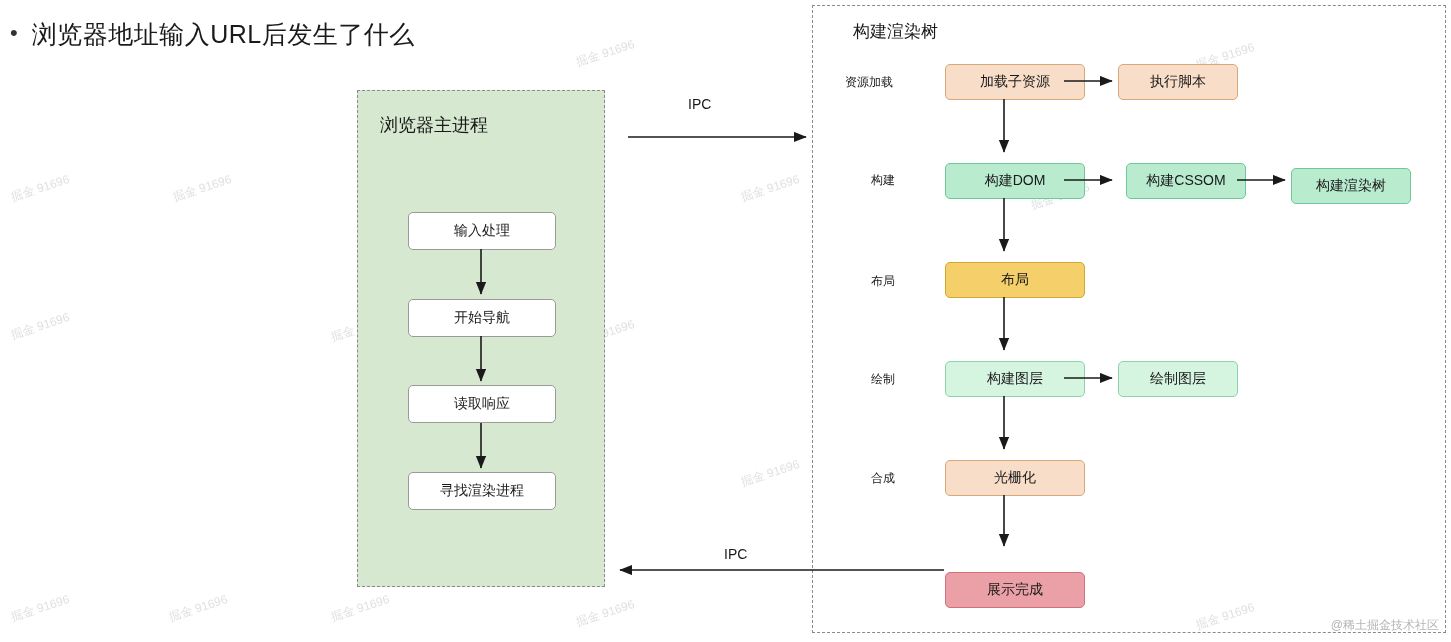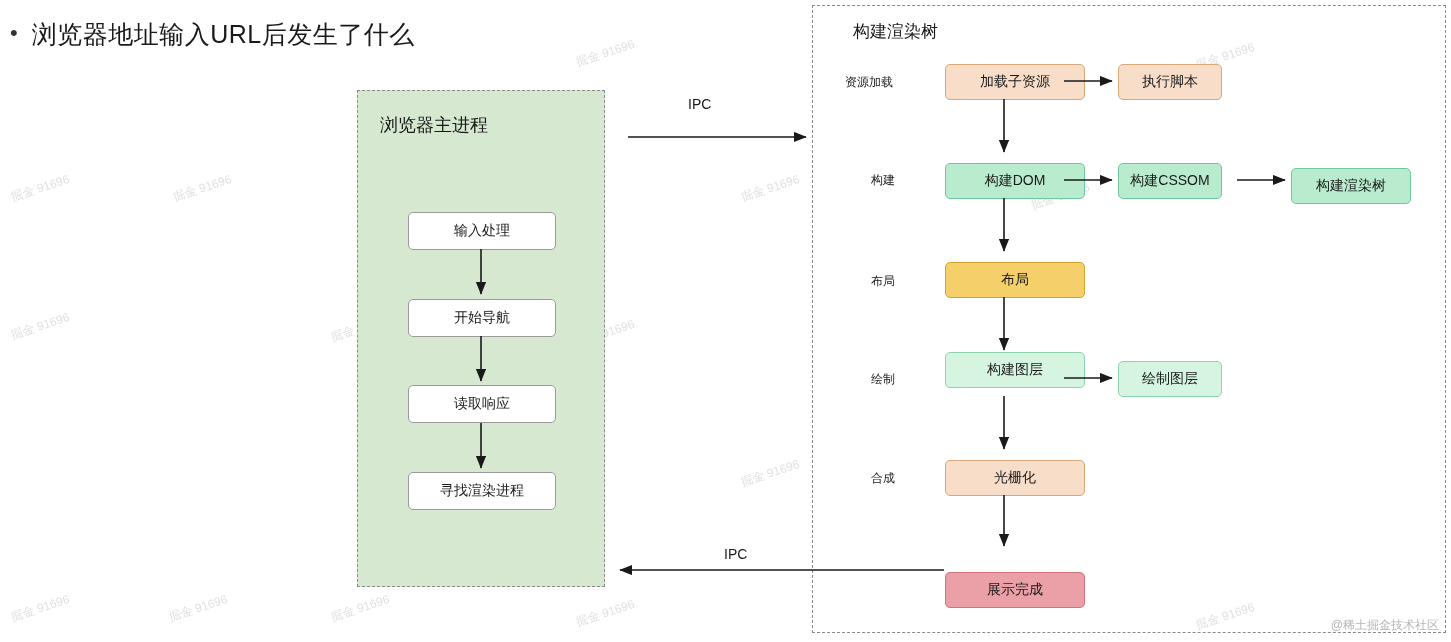--- a/index.html
+++ b/index.html
@@ -110,21 +110,21 @@
   .row-label {
     position: absolute;
     font-size: 12px;
     color: #1a1a1a;
     white-space: nowrap;
   }
 
   
   .rp-node { height: 36px; }
   .col1 { left: 132px; width: 140px; }
-  .col2 { left: 305px; width: 104px; text-align: right; }
+  .col2 { left: 305px; width: 120px; text-align: right; }
   .col3 { left: 478px; width: 120px; }
 
   
   svg.overlay {
     position: absolute;
     left: 0; top: 0;
     width: 1451px; height: 642px;
     pointer-events: none;
   }
 
@@ -207,32 +207,32 @@
   <div class="node node-peach rp-node col1" style="top:58px;">
     <span>加载子资源</span>
   </div>
   <div class="node node-peach rp-node col2" style="top:58px;">
     <span>执行脚本</span>
   </div>
 
   <div class="node node-green rp-node col1" style="top:157px;">
     <span>构建DOM</span>
   </div>
-  <div class="node node-green rp-node col2" style="top:157px;">
+  <div class="node node-green rp-node col2" style="top:157px;margin-left:8px;">
     <span>构建CSSOM</span>
   </div>
   <div class="node node-green rp-node col3" style="top:162px;">
     <span>构建渲染树</span>
   </div>
 
   <div class="node node-yellow rp-node col1" style="top:256px;">
     <span>布局</span>
   </div>
 
-  <div class="node node-lightgreen rp-node col1" style="top:346px;">
+  <div class="node node-lightgreen rp-node col1" style="top:355px;">
     <span>构建图层</span>
   </div>
   <div class="node node-lightgreen rp-node col2" style="top:355px;">
     <span>绘制图层</span>
   </div>
 
   <div class="node node-peach rp-node col1" style="top:454px;">
     <span>光栅化</span>
   </div>
 

